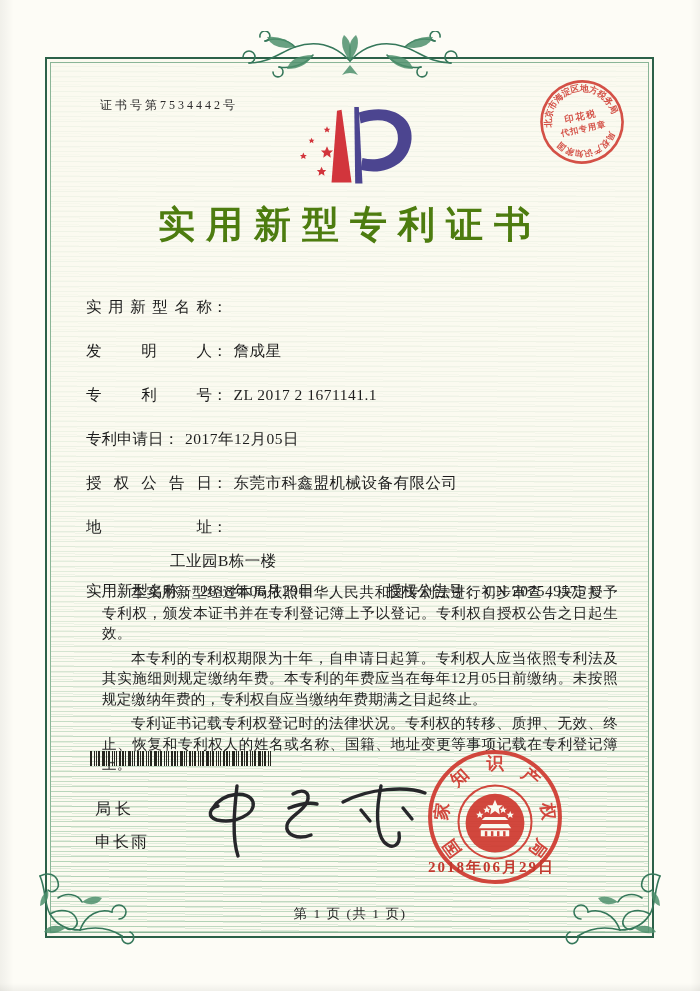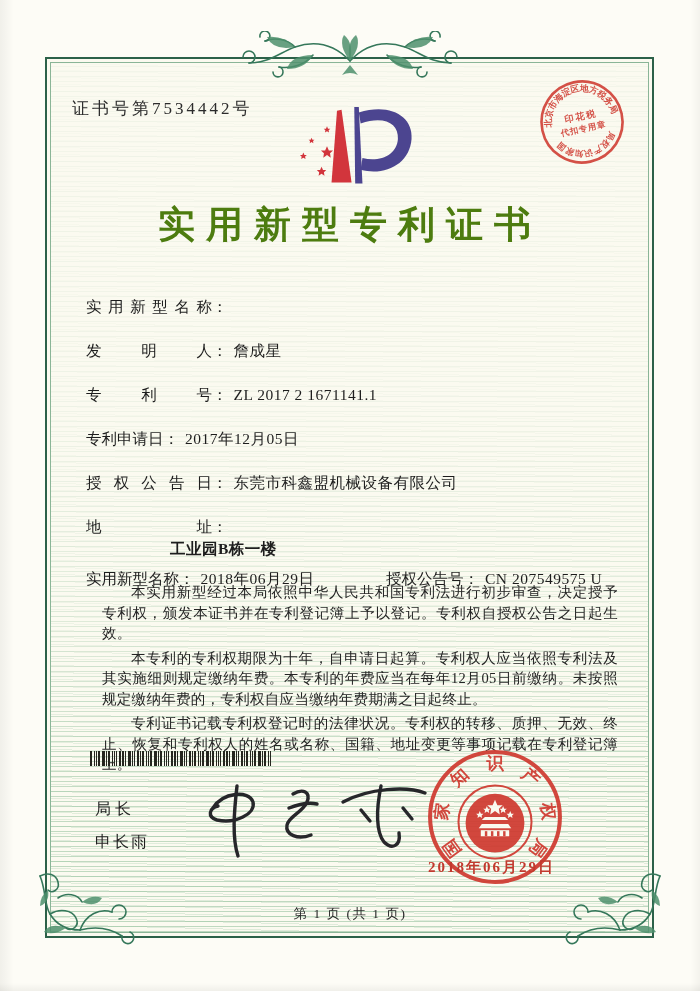--- a/index.html
+++ b/index.html
@@ -34,42 +34,42 @@
     pointer-events:none;
   }
   .ornament{position:absolute;pointer-events:none;}
   .orn-top{left:50%;top:31px;transform:translateX(-50%);}
   .orn-bl{left:36px;top:838px;}
   .orn-br{right:36px;top:838px;transform:scaleX(-1);}
   .orn-stroke{stroke:#35775a;stroke-width:1.6;fill:none;stroke-linecap:round;}
   .orn-leaf{fill:#4d8f6c;opacity:.85;stroke:none;}
 
   
-  .cert-no{position:absolute;left:72px;top:97px;font-size:17px;letter-spacing:3px;color:#2b2b2b;}
+  .cert-no{position:absolute;left:100px;top:97px;font-size:12px;letter-spacing:3px;color:#2b2b2b;}
   .logo{position:absolute;left:282px;top:98px;}
   .title{position:absolute;left:0;right:0;top:200px;text-align:center;
     font-size:37px;font-weight:bold;letter-spacing:11px;color:#4d7c0f;}
 
   
   .tax-stamp{position:absolute;left:538px;top:78px;transform:rotate(-12deg);opacity:.88;}
   .tax-stamp text{fill:#cf3a30;font-weight:bold;font-family:"Liberation Serif",serif;}
   .cnipa-seal{position:absolute;left:424px;top:746px;opacity:.93;}
   .cnipa-seal text{fill:#cf3a30;font-weight:bold;font-family:"Liberation Serif",serif;}
   .seal-date{position:absolute;left:428px;top:858px;font-size:15px;color:#c2392e;
     letter-spacing:2px;white-space:nowrap;font-weight:bold;}
 
   
   .fields{position:absolute;left:86px;top:296px;right:80px;font-size:15.5px;color:#1d1d1d;}
   .field-row{display:flex;align-items:center;line-height:22px;margin-bottom:22px;}
   .lbl-spread{display:inline-block;width:126px;text-align:justify;text-align-last:justify;}
   .lbl-plain{display:inline-block;}
   .colon{display:inline-block;}
   .fval{margin-left:6px;letter-spacing:0.5px;}
   .addr-row{margin-bottom:0;}
-  .addr-line2{line-height:22px;margin:0 0 8px 84px;letter-spacing:0.5px;font-weight:bold;}
+  .addr-line2{line-height:22px;margin:12px 0 8px 84px;letter-spacing:0.5px;}
   .grant-row{display:flex;line-height:22px;margin-bottom:0;}
   .grant-left{display:flex;align-items:baseline;width:300px;}
   .grant-right{display:flex;align-items:baseline;}
 
   
   .paragraphs{position:absolute;left:86px;right:82px;top:582px;font-size:14.5px;color:#242424;}
   .paragraphs p{margin:0 0 4px 16px;text-indent:2em;line-height:20.5px;text-align:justify;letter-spacing:0.3px;}
 
   
   .barcode{position:absolute;left:90px;top:751px;width:186px;height:15px;display:flex;align-items:stretch;}

